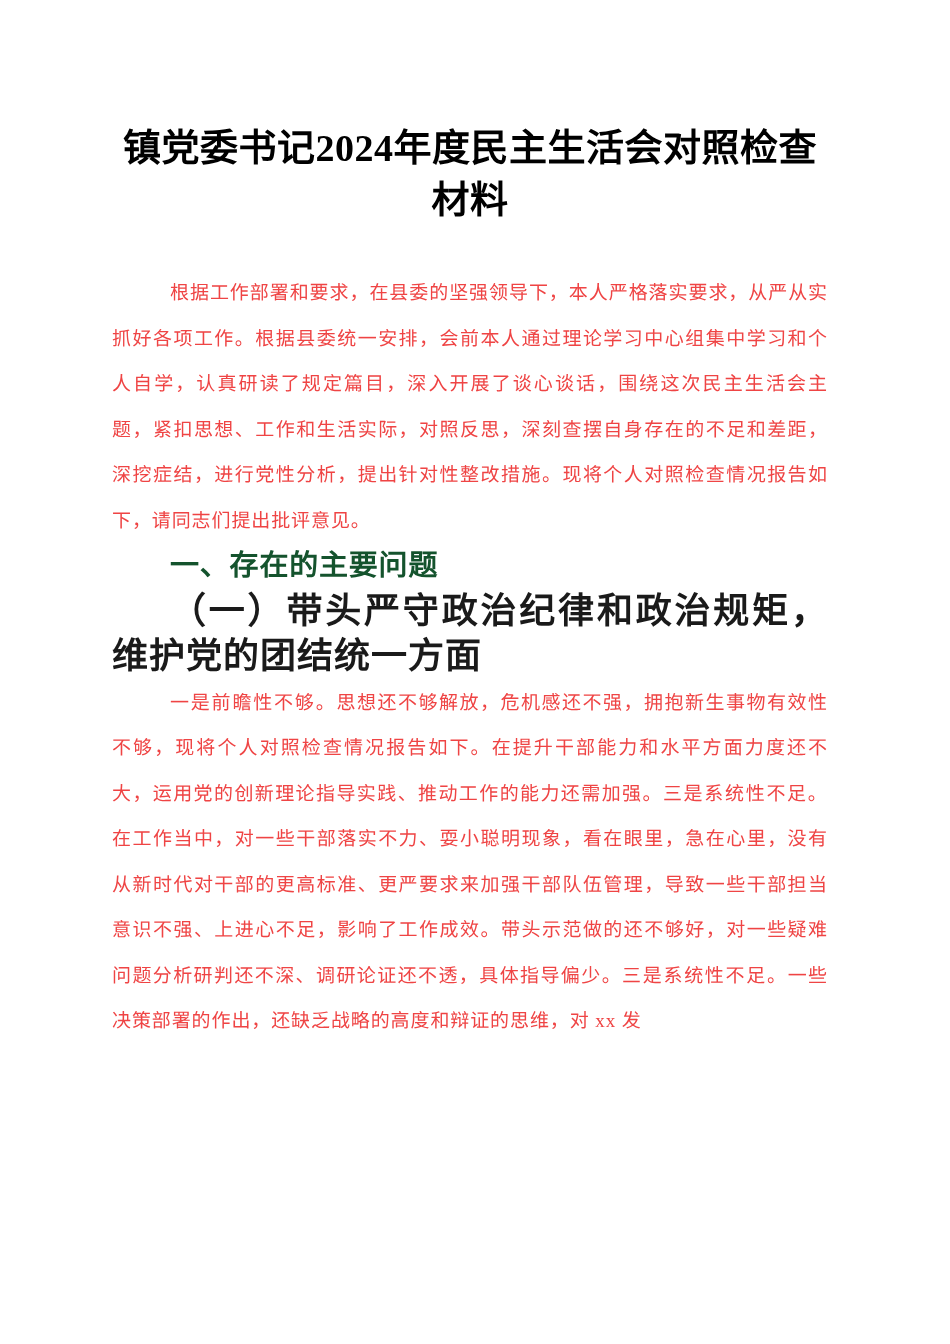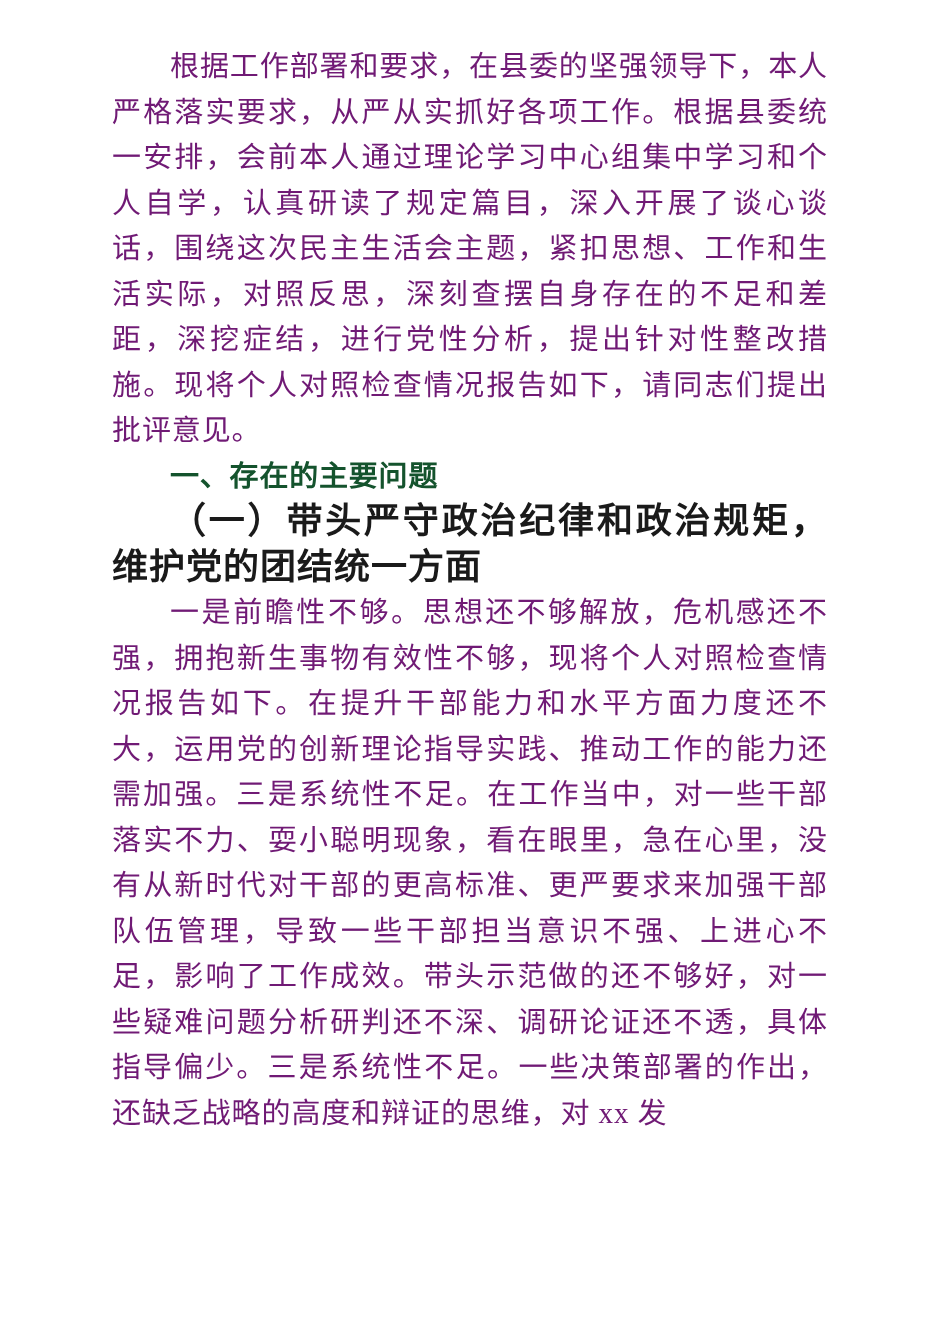--- a/index.html
+++ b/index.html
@@ -35,23 +35,23 @@
     color: #000000;
     margin: 0;
     padding-top: 122px;
     letter-spacing: 0.5px;
     word-break: break-all;
   }
 
   
   .body-p {
     font-family: "Liberation Serif", "DejaVu Serif", serif;
-    font-size: 29px;
+    font-size: 19px;
     line-height: 45.5px;
-    color: #701a75;
+    color: #ef4444;
     margin: 0;
     text-align: justify;
     text-justify: inter-ideograph;
     text-indent: 58px;
     word-break: break-all;
     letter-spacing: 0.9px;
   }
   .body-p.first-body {
     margin-top: 44px;
   }
@@ -87,20 +87,21 @@
     letter-spacing: 1px;
     word-break: break-all;
   }
 </style>
 </head>
 <body>
 
 <div class="page">
   <div class="content">
 
+    <h1 class="doc-title">镇党委书记2024年度民主生活会对照检查材料</h1>
 
     <p class="body-p first-body">根据工作部署和要求，在县委的坚强领导下，本人严格落实要求，从严从实抓好各项工作。根据县委统一安排，会前本人通过理论学习中心组集中学习和个人自学，认真研读了规定篇目，深入开展了谈心谈话，围绕这次民主生活会主题，紧扣思想、工作和生活实际，对照反思，深刻查摆自身存在的不足和差距，深挖症结，进行党性分析，提出针对性整改措施。现将个人对照检查情况报告如下，请同志们提出批评意见。</p>
 
     <p class="h1-cn">一、存在的主要问题</p>
 
     <p class="h2-cn">（一）带头严守政治纪律和政治规矩，维护党的团结统一方面</p>
 
     <p class="body-p">
       <span class="lead">一是前瞻性不够。</span><span>思想还不够解放，危机感还不强，拥抱新生事物有效性不够，现将个人对照检查情况报告如下。在提升干部能力和水平方面力度还不大，运用党的创新理论指导实践、推动工作的能力还需加强。</span><span class="lead">三是系统性不足。</span><span>在工作当中，对一些干部落实不力、耍小聪明现象，看在眼里，急在心里，没有从新时代对干部的更高标准、更严要求来加强干部队伍管理，导致一些干部担当意识不强、上进心不足，影响了工作成效。带头示范做的还不够好，对一些疑难问题分析研判还不深、调研论证还不透，具体指导偏少。</span><span class="lead">三是系统性不足。</span><span>一些决策部署的作出，还缺乏战略的高度和辩证的思维，对 xx 发</span>
     </p>

